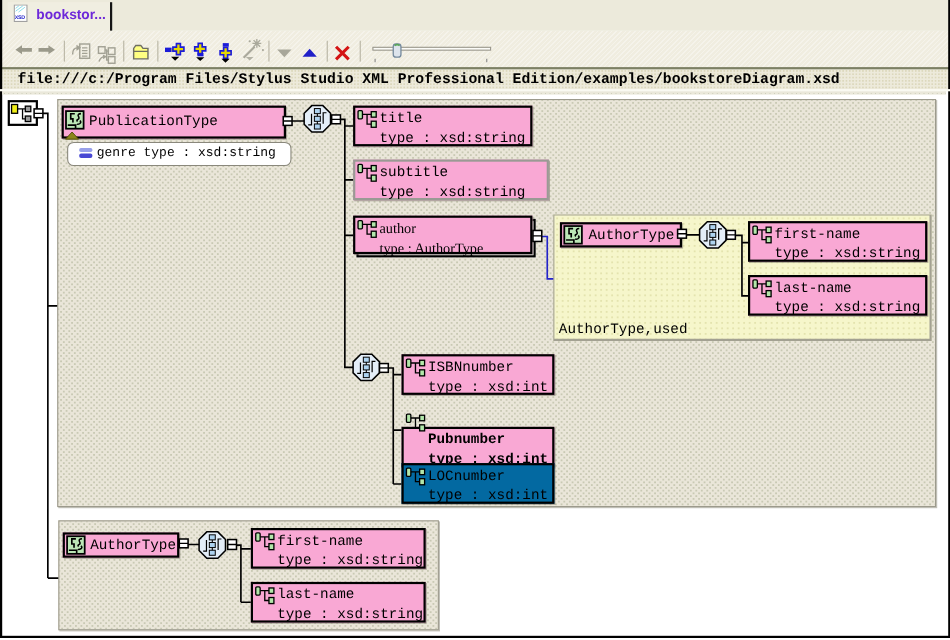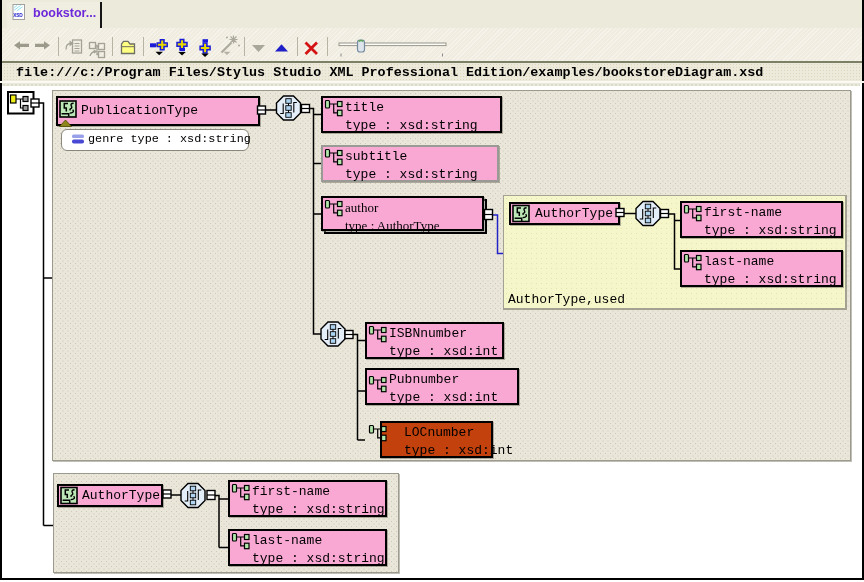--- a/index.html
+++ b/index.html
@@ -115,27 +115,27 @@
   <div class="abs" style="left:2px;top:82.5px;width:858px;height:3px;background:#eae8da;background-image:radial-gradient(circle,rgba(165,170,140,.45) 0.6px,rgba(0,0,0,0) 0.8px);background-size:4px 4px;z-index:3"></div>
   <div class="abs" id="canvas"></div>
 
   <div class="abs grp" id="g1" style="left:52px;top:90px;width:799px;height:371px"></div>
   <div class="abs grp" id="g2" style="left:53px;top:473px;width:346px;height:100px"></div>
   <div class="abs" id="gy" style="left:503px;top:195px;width:344px;height:115px"></div>
   <div class="abs" style="left:508px;top:292px;font:400 13px 'Liberation Mono',monospace;">AuthorType,used</div>
 
   <div class="abs" id="authorshadow" style="left:324px;top:199px;width:163px;height:35px;background:#fff;border:2px solid #000;box-sizing:border-box;"></div>
   <div class="abs box" id="bpub" style="left:56px;top:96px;width:204px;height:30px;padding-top:4px;padding-left:23px;">PublicationType</div>
-  <div class="abs" id="bgenre" style="left:61px;top:129px;width:188px;height:22px;background:#fff;border:1px solid #8a887c;border-radius:6px;box-sizing:border-box;font:400 11.8px 'Liberation Mono',monospace;line-height:19px;padding-left:26px;white-space:pre;">genre type : xsd:string</div>
-  <div class="abs box" id="btitle" style="left:321px;top:96px;width:181px;height:37px;">title<br>type : xsd:string</div>
+  <div class="abs" id="bgenre" style="left:61px;top:129px;width:204px;height:22px;background:#fff;border:1px solid #8a887c;border-radius:6px;box-sizing:border-box;font:400 11.8px 'Liberation Mono',monospace;line-height:19px;padding-left:26px;white-space:pre;">genre type : xsd:string</div>
+  <div class="abs box" id="btitle" style="left:321px;top:96px;width:163px;height:37px;">title<br>type : xsd:string</div>
   <div class="abs box" id="bsub" style="left:321px;top:145px;width:178px;height:37px;border-color:#9a9a94;">subtitle<br>type : xsd:string</div>
   <div class="abs box" id="bauth" style="left:321px;top:196px;width:163px;height:35px;font-family:Liberation Serif, serif;">author<br>type : AuthorType</div>
   <div class="abs box" id="bisbn" style="left:365px;top:322px;width:139px;height:37px;">ISBNnumber<br>type : xsd:int</div>
-  <div class="abs box" id="bpubn" style="left:365px;top:368px;width:154px;height:37px;">Pubnumber<br>type : xsd:int</div>
-  <div class="abs box" id="bloc" style="left:380px;top:421px;width:113px;height:37px;background:#c2410c;">LOCnumber<br>type : xsd:int</div>
+  <div class="abs box" id="bpubn" style="left:365px;top:388px;width:139px;height:37px;font-weight:bold;">Pubnumber<br>type : xsd:int</div>
+  <div class="abs box" id="bloc" style="left:365px;top:421px;width:139px;height:37px;background:#0369a1;">LOCnumber<br>type : xsd:int</div>
   <div class="abs box" id="bnat" style="left:509px;top:202px;width:111px;height:23px;padding-top:1px;padding-left:24px;">AuthorType</div>
   <div class="abs box" id="bfn" style="left:680px;top:201px;width:163px;height:37px;">first-name<br>type : xsd:string</div>
   <div class="abs box" id="bln" style="left:680px;top:250px;width:163px;height:37px;">last-name<br>type : xsd:string</div>
   <div class="abs box" id="bat2" style="left:57px;top:484px;width:106px;height:23px;padding-top:1px;padding-left:23px;">AuthorType</div>
   <div class="abs box" id="bfn2" style="left:228px;top:480px;width:159px;height:37px;">first-name<br>type : xsd:string</div>
   <div class="abs box" id="bln2" style="left:228px;top:529px;width:159px;height:37px;">last-name<br>type : xsd:string</div>
 
   <svg class="abs" id="overlay" style="left:0;top:83px" width="864" height="495" viewBox="0 83 864 495">
 
     <rect x="8" y="92" width="25.5" height="21.5" fill="#fff" stroke="#000" stroke-width="2"></rect>

